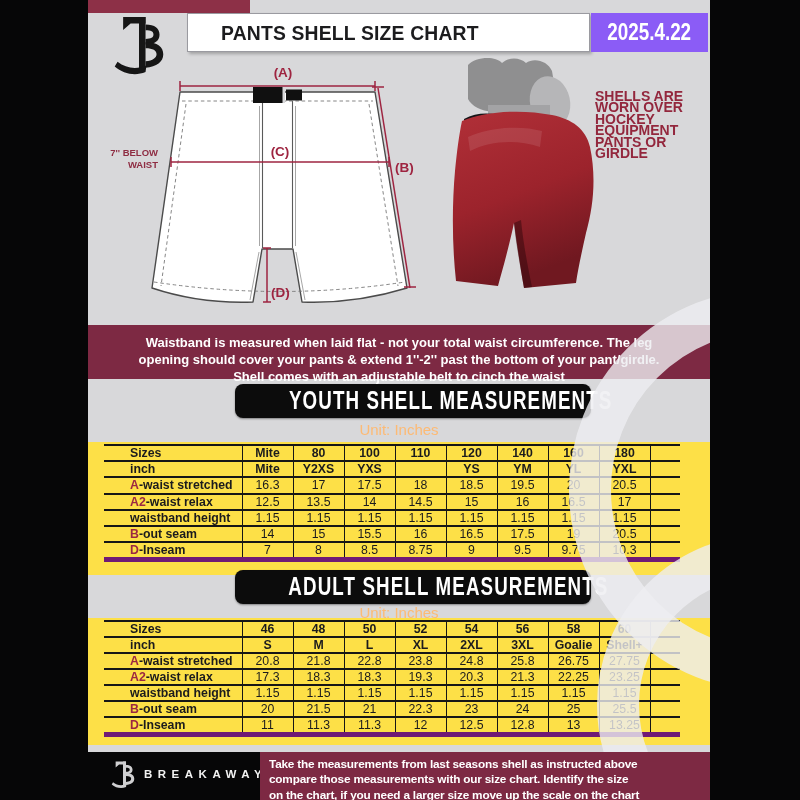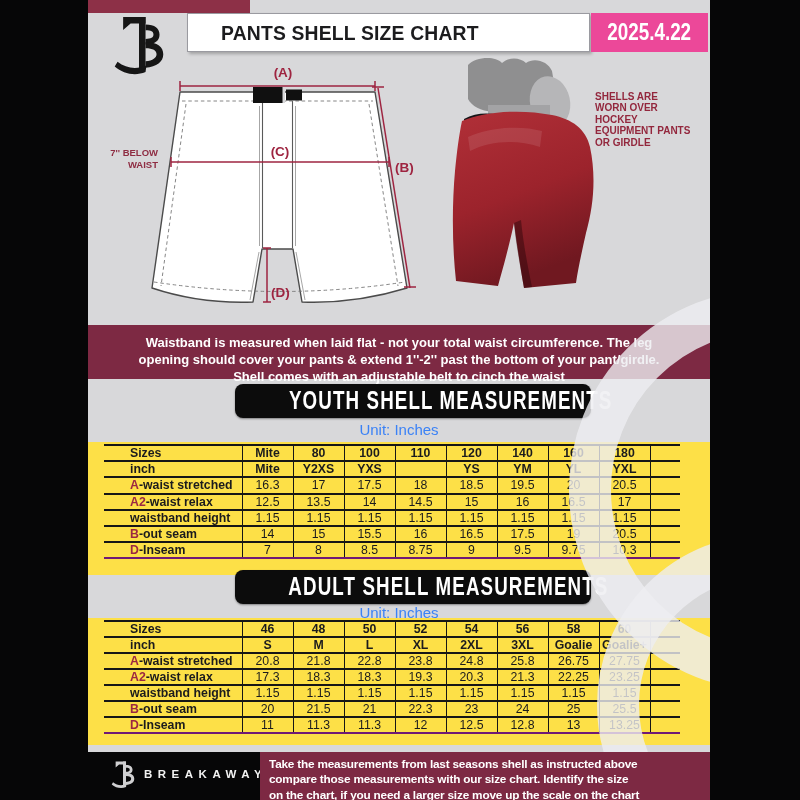--- a/index.html
+++ b/index.html
@@ -19,36 +19,36 @@
   .title-bar {
     left:187px; top:13px; width:403px; height:39px; background:#ffffff;
     border:1px solid #9a9aa0; box-shadow:2px 2px 3px rgba(0,0,0,0.25);
     padding-left:33px; line-height:37px; white-space:nowrap; overflow:hidden;
   }
   .title-text {
     display:inline-block; font-size:21px; font-weight:bold; color:#1c1c1e;
     letter-spacing:0.2px; transform:scaleX(0.92); transform-origin:left center;
   }
   .date-box {
-    left:591px; top:13px; width:117px; height:39px; background:#ec4899;
+    left:591px; top:13px; width:117px; height:39px; background:#8b5cf6;
     text-align:center; line-height:39px;
   }
   .date-text {
     display:inline-block; font-size:23px; font-weight:bold; color:#ffffff;
     transform:scaleX(0.82); transform-origin:center;
   }
 
   
   .below-waist {
     left:100px; top:147px; width:58px; text-align:right;
     font-size:9.5px; line-height:11.5px; font-weight:bold; color:#8e2c42;
   }
   .photo-note {
     left:595px; top:91px; width:96px;
-    font-size:10px; line-height:11.4px; font-weight:bold; color:#93273d;
+    font-size:14px; line-height:11.4px; font-weight:bold; color:#93273d;
   }
 
   
   .info-banner {
     left:88px; top:325px; width:622px; height:54px; background:#7d2943;
     text-align:center; padding-top:10px;
   }
   .info-banner div {
     color:#ffffff; font-size:13px; font-weight:bold; line-height:16.8px; white-space:nowrap;
   }
@@ -56,31 +56,31 @@
   
   .section-banner {
     width:356px; height:34px; left:235px; background:#0c0c0c; border-radius:8px;
     text-align:center; line-height:33px; box-shadow:0 1px 2px rgba(0,0,0,0.4);
   }
   .section-banner span {
     display:inline-block; color:#ffffff; font-size:25px; font-weight:bold;
     letter-spacing:1.5px; transform:scaleX(0.75); transform-origin:center; white-space:nowrap;
   }
   .unit-label {
-    left:88px; width:622px; text-align:center; font-size:15px; color:#3b82f6;
+    left:88px; width:622px; text-align:center; font-size:15px; color:#fdba74;
   }
 
   
   .table-wrap { left:88px; width:622px; background:#fde047; }
   table { border-collapse:collapse; table-layout:fixed; margin-left:16px; margin-top:2px; }
   td {
     text-align:center; font-size:12.3px; color:#1b1b1d; padding:0;
     border-top:2px solid #161616; overflow:hidden; white-space:nowrap;
   }
-  tr:last-child td { border-bottom:2px solid #701a75; }
+  tr:last-child td { border-bottom:5px solid #701a75; }
   .yt td { height:16.2px; }
   .at td { height:15.2px; }
   .label-cell {
     width:138px; text-align:left; padding-left:26px; font-weight:bold;
     border-right:1px solid #161616;
   }
   .data-cell { width:51px; border-left:1px solid #161616; border-right:1px solid #161616; }
   .spacer-cell { width:30px; }
   .bold-row .data-cell { font-weight:bold; }
   .prefix { color:#9c2742; }
@@ -323,21 +323,21 @@
         </tr>
         <tr class="bold-row">
           <td class="label-cell"><span class="prefix"></span>inch</td>
           <td class="data-cell">S</td>
           <td class="data-cell">M</td>
           <td class="data-cell">L</td>
           <td class="data-cell">XL</td>
           <td class="data-cell">2XL</td>
           <td class="data-cell">3XL</td>
           <td class="data-cell">Goalie</td>
-          <td class="data-cell">Goalie+</td>
+          <td class="data-cell">Shell+</td>
           <td class="spacer-cell"></td>
         </tr>
         <tr>
           <td class="label-cell"><span class="prefix">A</span>-waist stretched</td>
           <td class="data-cell">20.8</td>
           <td class="data-cell">21.8</td>
           <td class="data-cell">22.8</td>
           <td class="data-cell">23.8</td>
           <td class="data-cell">24.8</td>
           <td class="data-cell">25.8</td>

